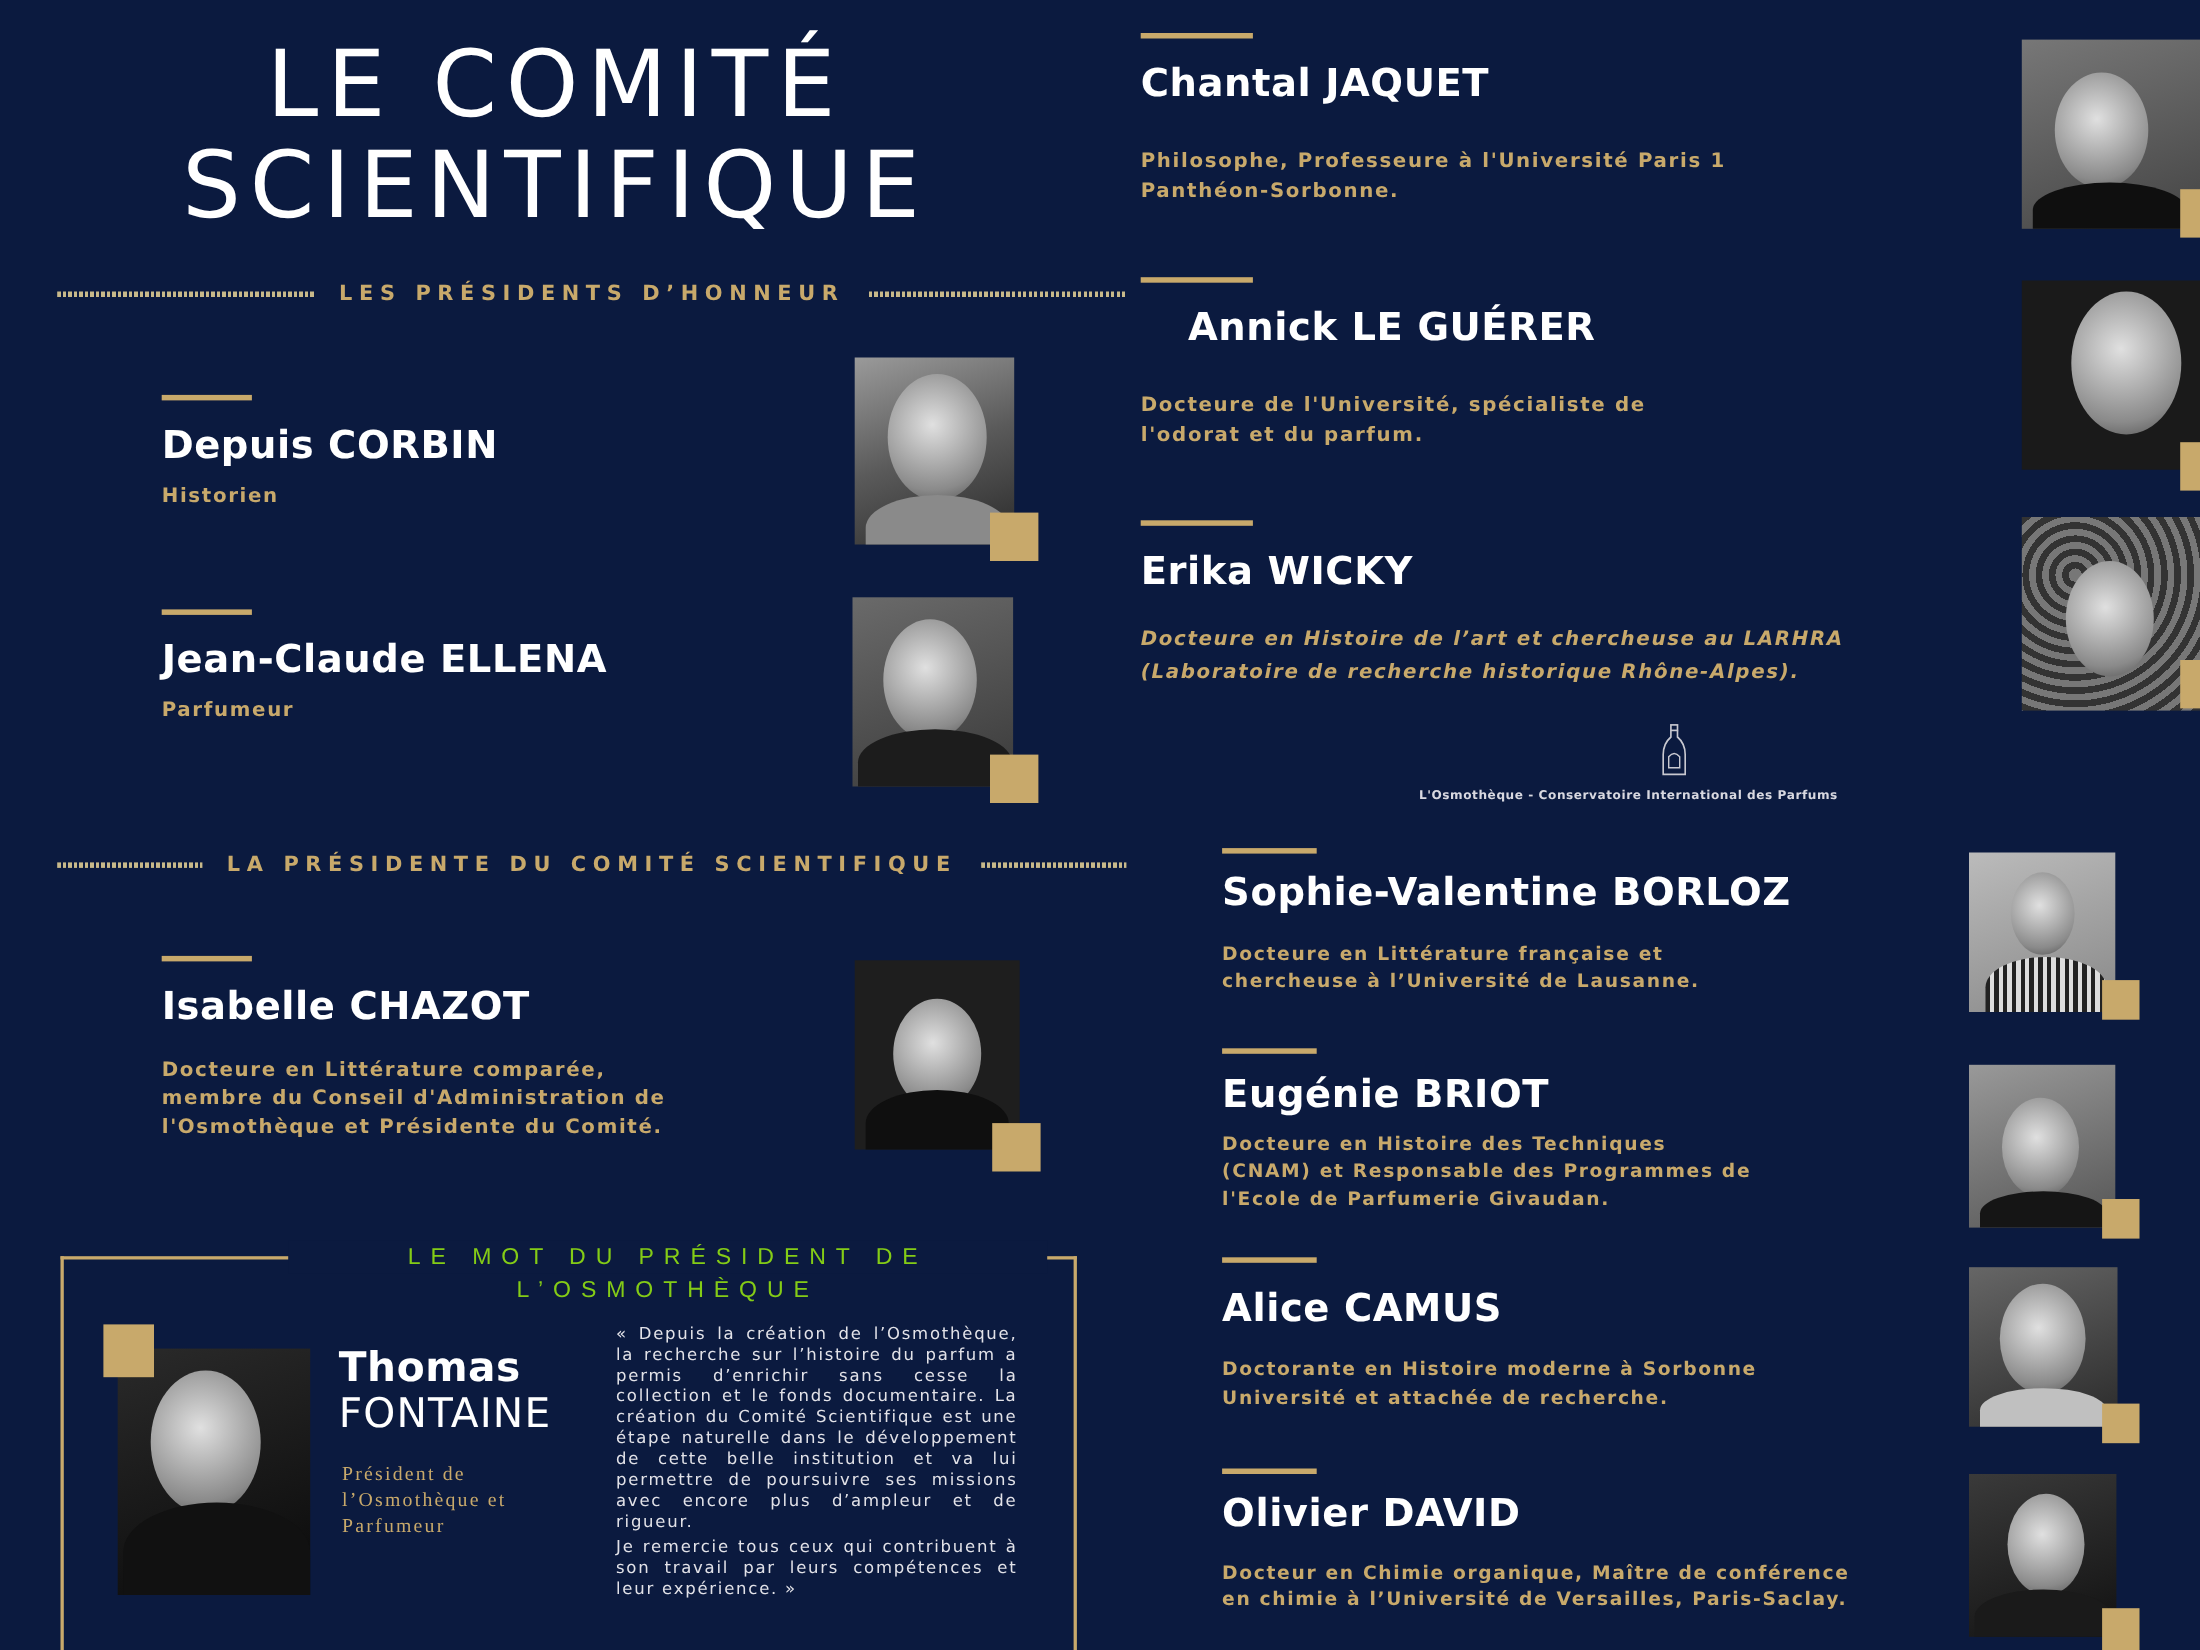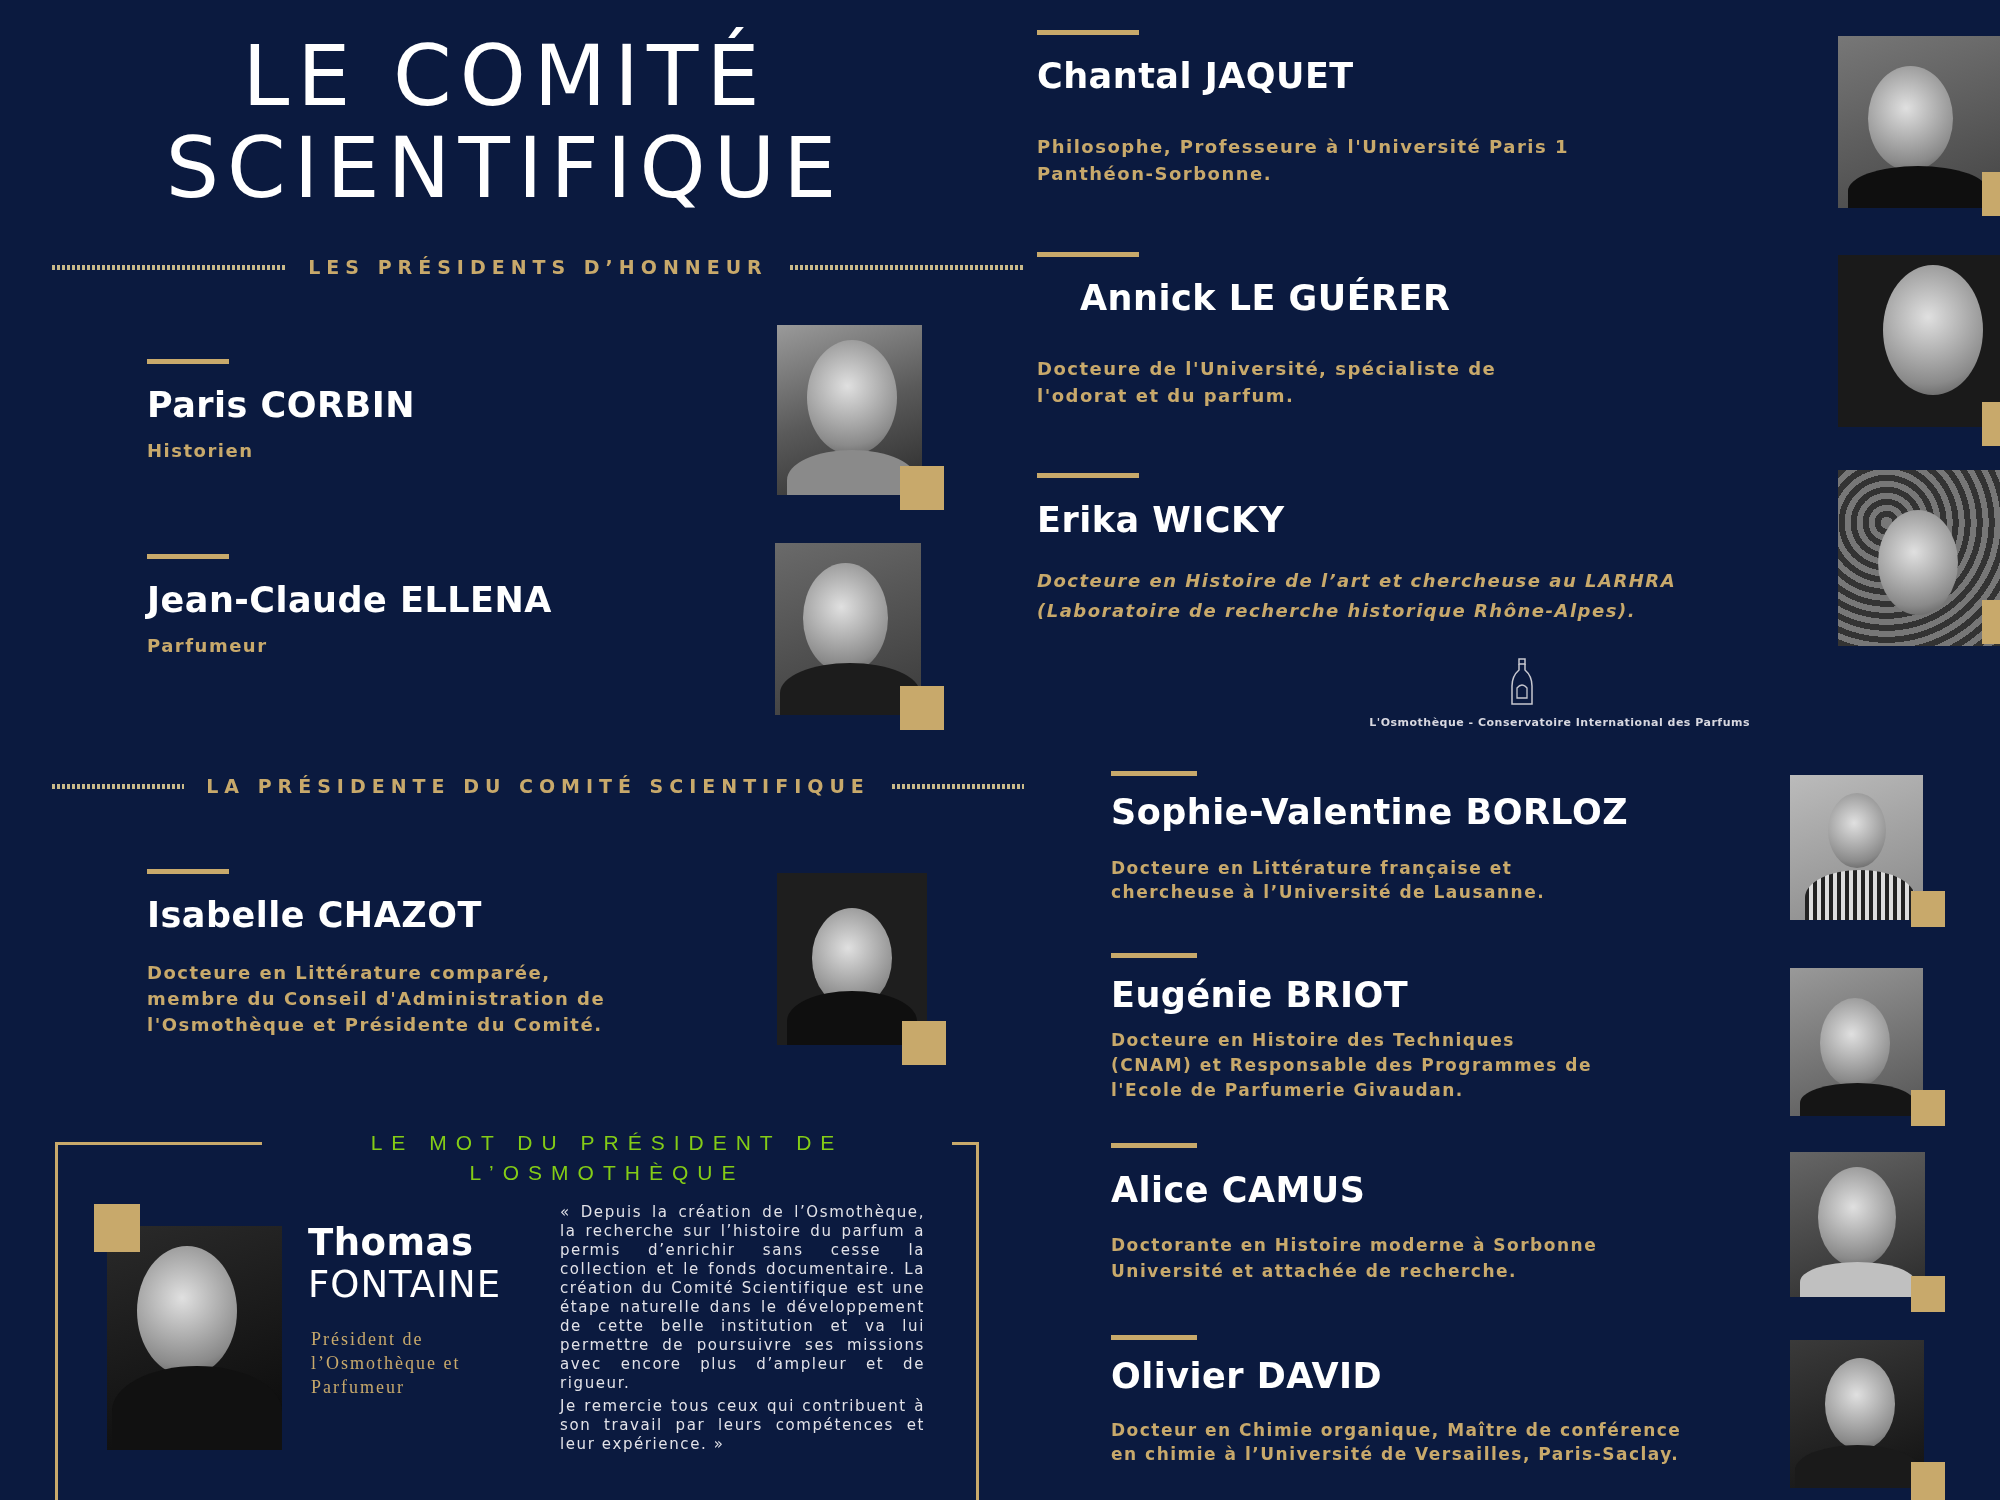--- a/index.html
+++ b/index.html
@@ -59,42 +59,42 @@
     line-height: 30px; font-family: Liberation Sans, sans-serif;
   }
   .quote {
     left: 560px; top: 1203px; width: 365px;
     font-size: 15px; line-height: 19px; color: #e2e2e8;
     letter-spacing: 1.6px; text-align: justify;
     font-family: "DejaVu Sans", sans-serif;
   }
   .quote p + p { margin-top: 4px; }
   .logo-caption {
-    left: 1290px; top: 716px; width: 460px; text-align: right;
+    left: 1290px; top: 716px; width: 460px; text-align: left;
     font-size: 11px; font-weight: 700; color: #d8d8e0; letter-spacing: 0.5px;
     font-family: "DejaVu Sans", sans-serif;
   }
 </style>
 </head>
 <body>
 
 <div class="abs title">
   <div>LE COMITÉ</div>
   <div>SCIENTIFIQUE</div>
 </div>
 
 <div class="abs section-head" style="left:52px; top:256px; width:972px;">
   <div class="dots"></div>
   <span>LES PRÉSIDENTS D’HONNEUR</span>
   <div class="dots"></div>
 </div>
 
 <div>
   <div class="abs bar" style="left:147px; top:359px;"></div>
-  <div class="abs name" style="left:147px; top:385px;">Paris CORBIN</div>
+  <div class="abs name" style="left:147px; top:385px;">Depuis CORBIN</div>
   <div class="abs desc" style="left:147px; top:438px;">Historien</div>
   <div class="abs photo" style="left:777px; top:325px; width:145px; height:170px;">
     <div class="head" style="left:30px; top:15px; width:90px; height:115px;"></div>
     <div class="torso" style="left:10px; top:125px; width:130px; height:60px; background:#8a8a8a;"></div>
   </div>
   <div class="abs accent" style="left:900px; top:466px;"></div>
 </div>
 
 <div>
   <div class="abs bar" style="left:147px; top:554px;"></div>

